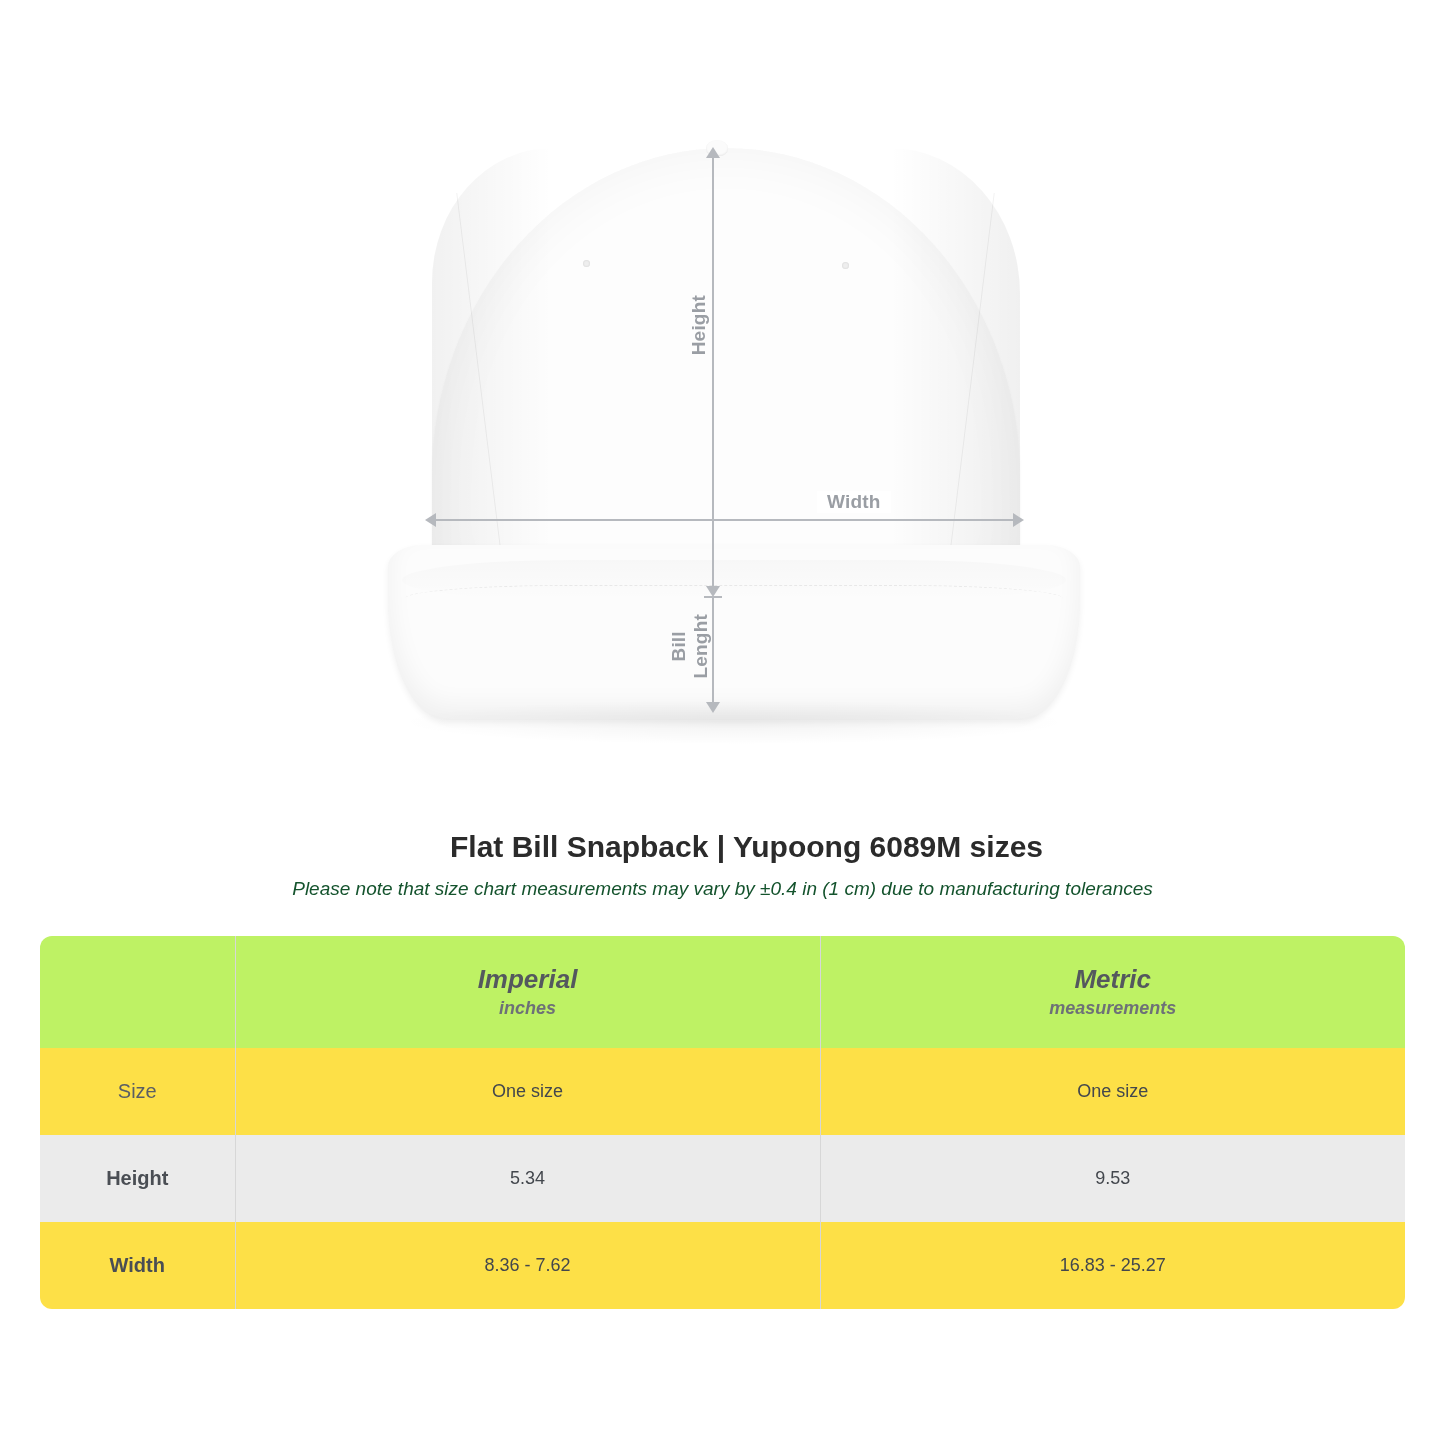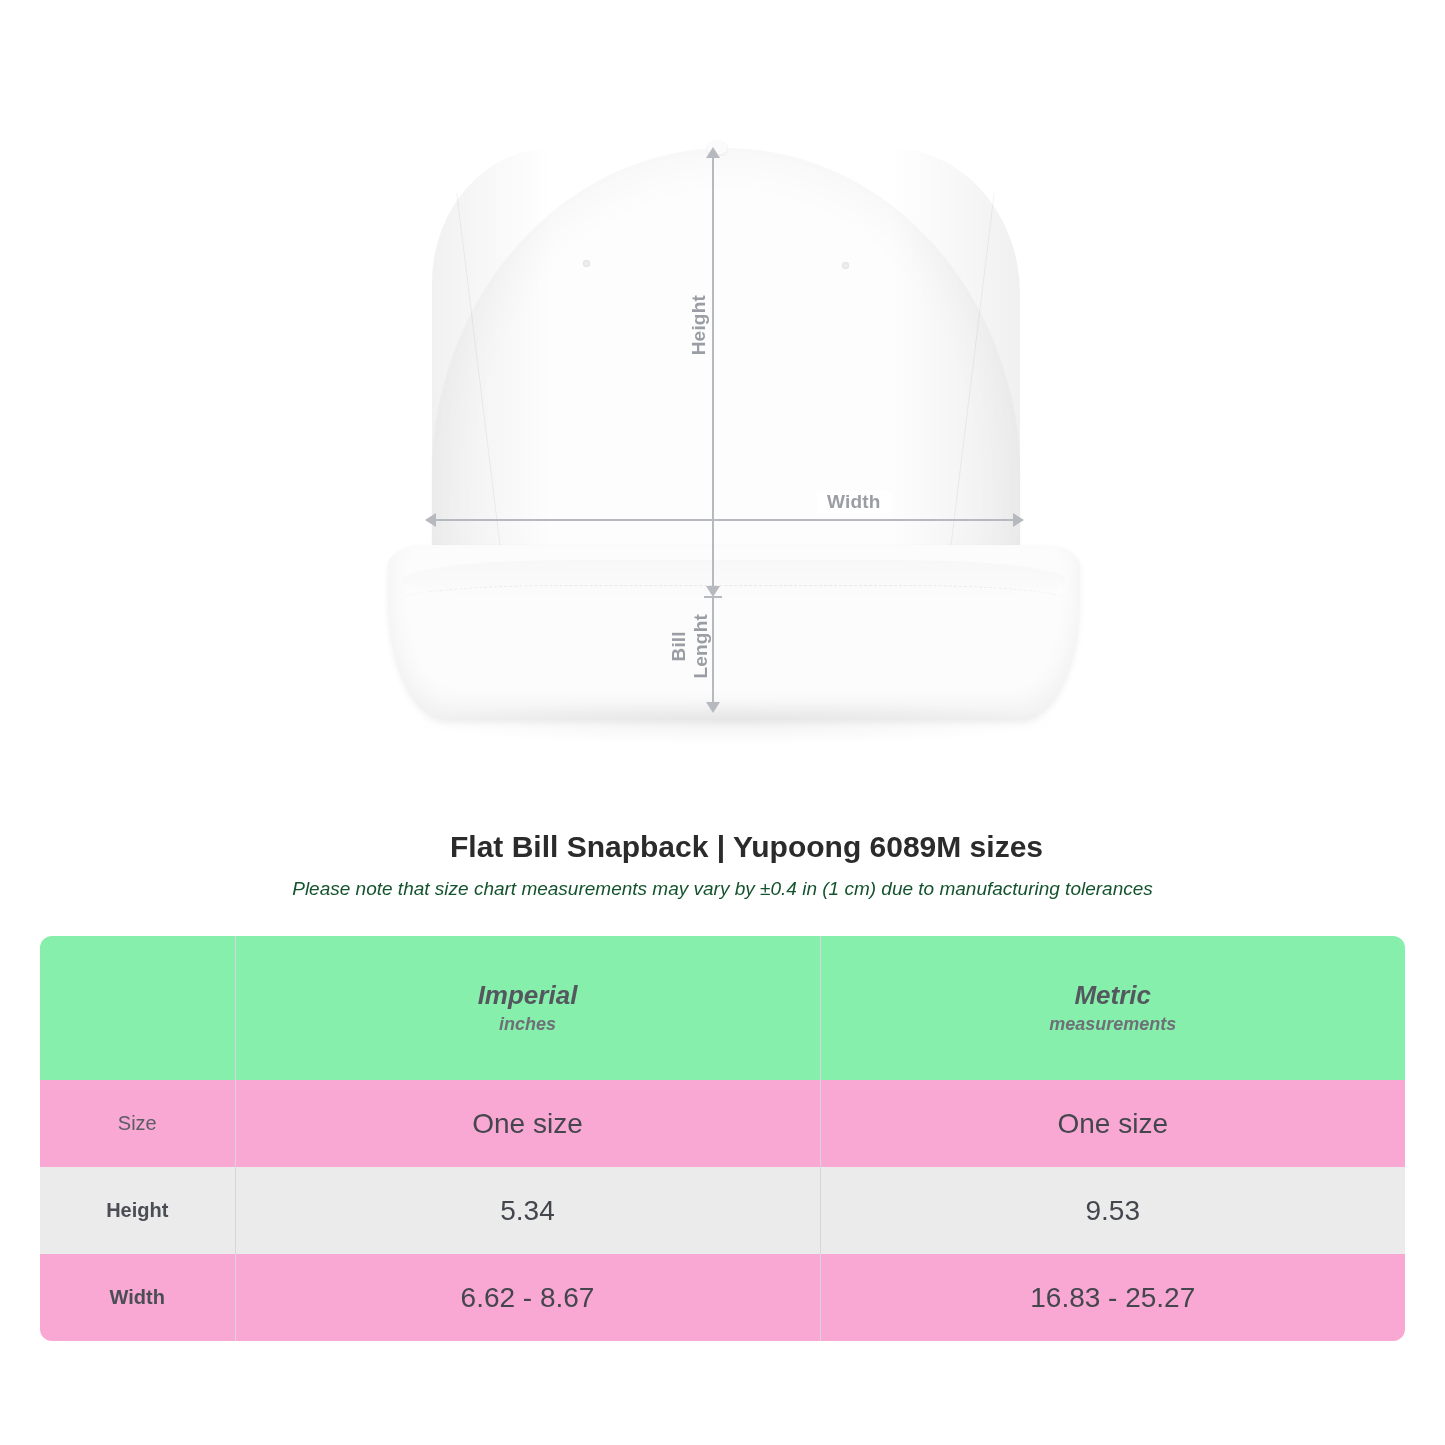--- a/index.html
+++ b/index.html
@@ -242,23 +242,23 @@
     width: 1365px;
     border-collapse: collapse;
     table-layout: fixed;
   }
   table.size-table th,
   table.size-table td {
     text-align: center;
     vertical-align: middle;
   }
   .unit-row th {
-    background: #86efac;
+    background: #bef264;
     height: 112px;
-    padding: 16px;
+    padding: 0;
   }
   .unit-row th:first-child {
     border-top-left-radius: 12px;
   }
   .unit-row th:last-child {
     border-top-right-radius: 12px;
   }
   .unit-name {
     font-size: 26px;
     font-style: italic;
@@ -276,36 +276,36 @@
   }
   .col-label { width: 195px; }
   .col-val   { width: 585px; }
 
   .divider-cell {
     border-left: 1px solid #d7d7d7;
     border-right: 1px solid #d7d7d7;
   }
 
   tbody tr { height: 87px; }
-  tbody tr.odd  { background: #f9a8d4; }
+  tbody tr.odd  { background: #fde047; }
   tbody tr.even { background: #ebebeb; }
   tbody tr:last-child td:first-child { border-bottom-left-radius: 12px; }
   tbody tr:last-child td:last-child  { border-bottom-right-radius: 12px; }
 
   td.row-label {
     font-size: 20px;
     font-weight: bold;
     color: #4a4e54;
   }
   td.row-label.plain {
     font-weight: normal;
     color: #5a5e64;
   }
   td.row-val {
-    font-size: 28px;
+    font-size: 18px;
     color: #43474d;
   }
 </style>
 </head>
 <body>
 
 <div class="page">
 
   <div class="illustration">
     <div class="hat-wrap">
@@ -380,20 +380,20 @@
           <td class="row-val divider-cell">One size</td>
           <td class="row-val">One size</td>
         </tr>
         <tr class="even">
           <td class="row-label">Height</td>
           <td class="row-val divider-cell">5.34</td>
           <td class="row-val">9.53</td>
         </tr>
         <tr class="odd">
           <td class="row-label">Width</td>
-          <td class="row-val divider-cell">6.62 - 8.67</td>
+          <td class="row-val divider-cell">8.36 - 7.62</td>
           <td class="row-val">16.83 - 25.27</td>
         </tr>
       </tbody>
     </table>
   </div>
 
 </div>
 
 </body></html>

